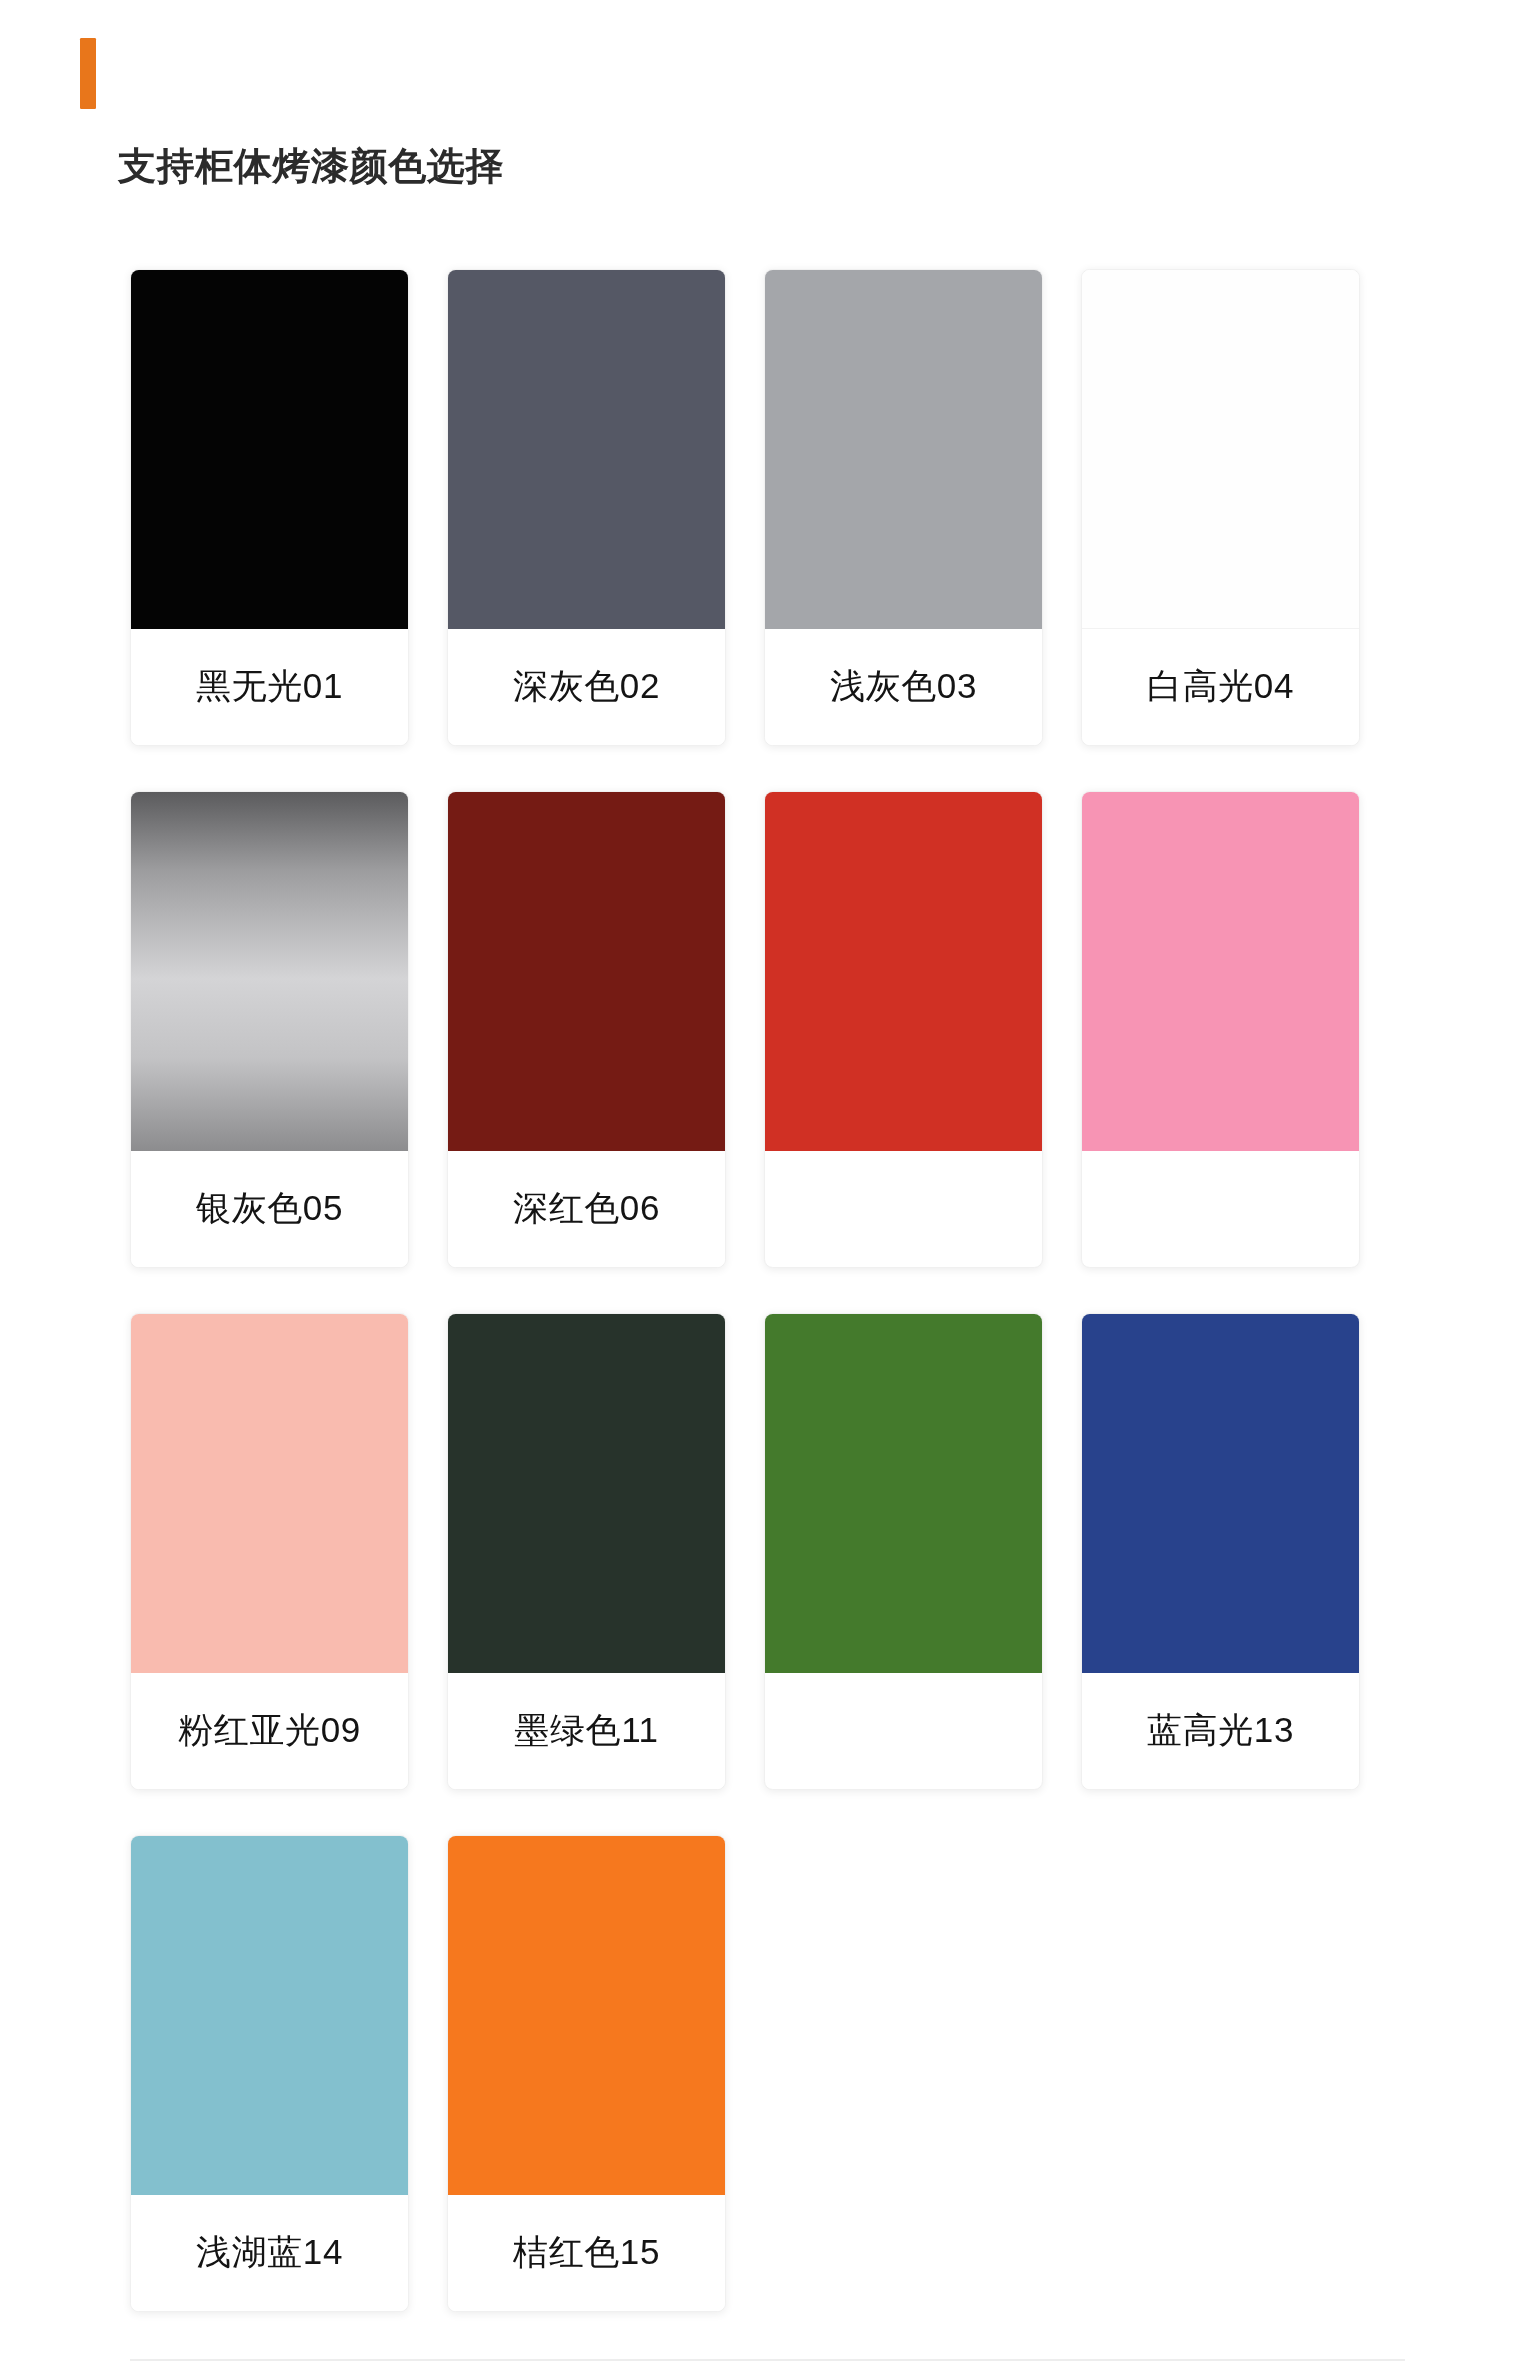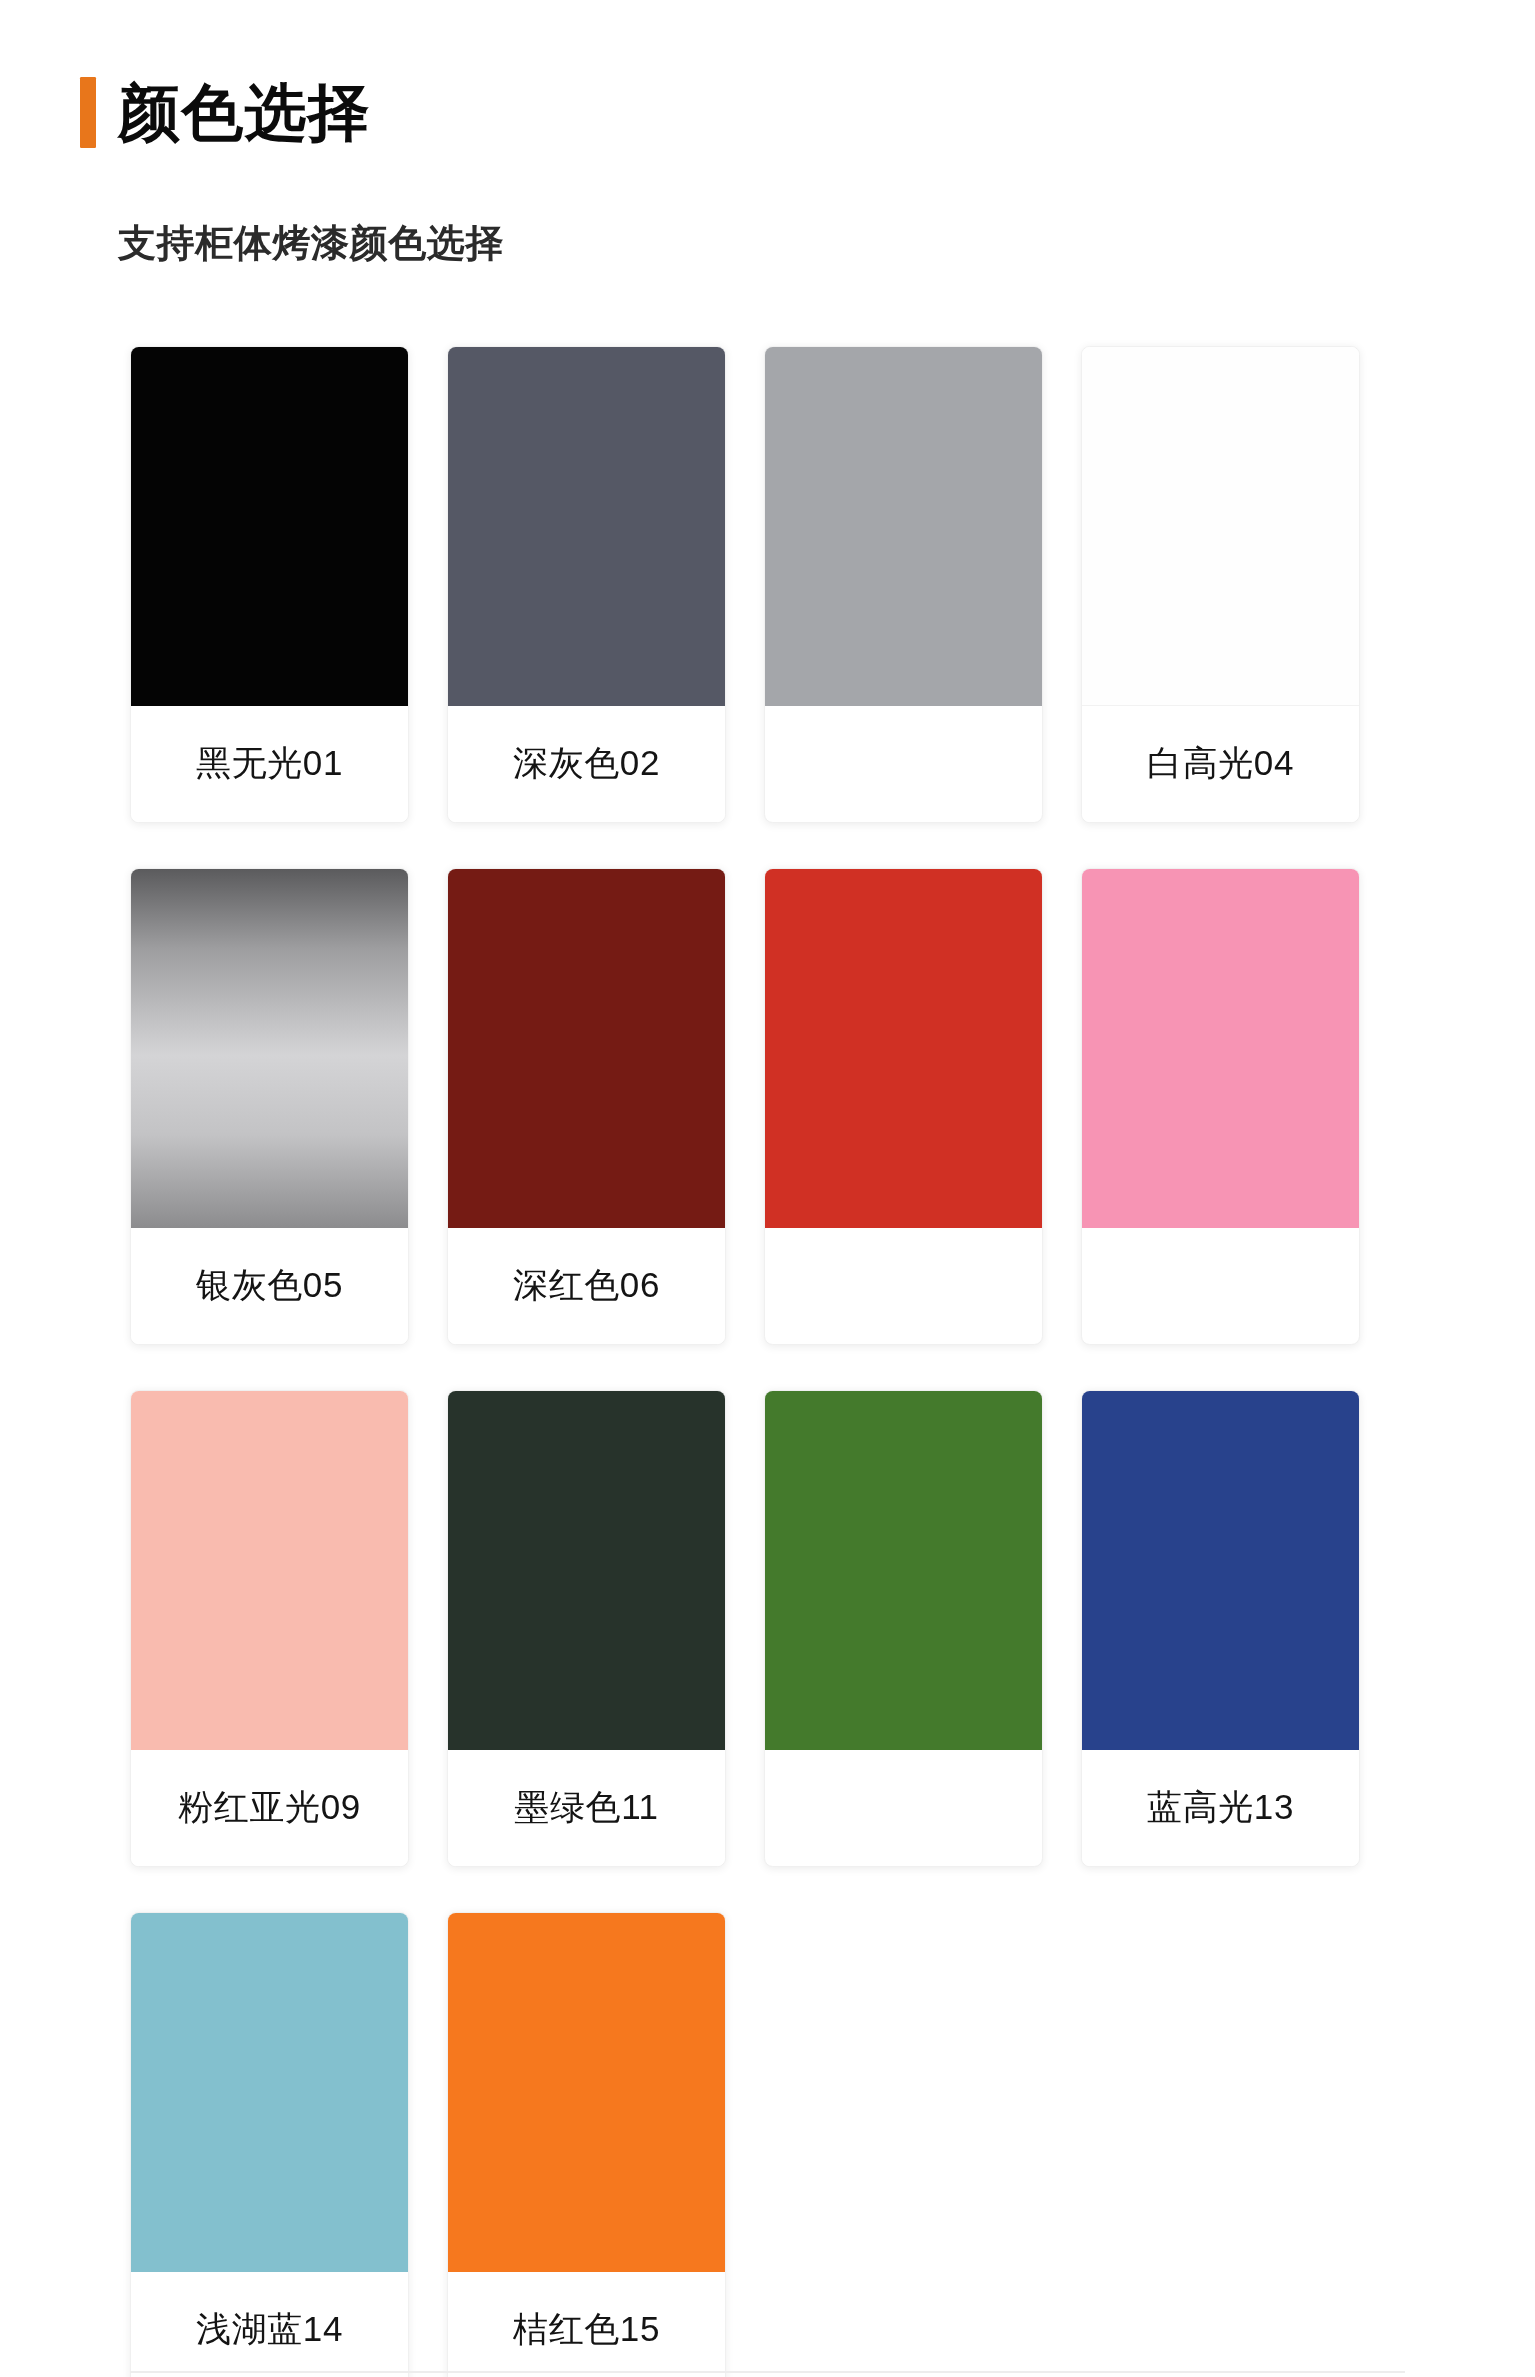--- a/index.html
+++ b/index.html
@@ -118,36 +118,36 @@
   }
 </style>
 </head>
 <body>
 
 <div class="page">
 
   <div class="header">
     <div class="title-row">
       <span class="accent-bar" style="background: rgb(232, 118, 27);"></span>
-      <h1 class="page-title">颜色选择</h1>
     </div>
     <div class="page-subtitle">支持柜体烤漆颜色选择</div>
   </div>
 
   <div class="swatch-grid">
       <div class="swatch-card">
         <div class="swatch-chip" style="background: rgb(4, 4, 4);"></div>
         <div class="swatch-label">黑无光01</div>
       </div>
       <div class="swatch-card">
         <div class="swatch-chip" style="background: rgb(85, 88, 101);"></div>
         <div class="swatch-label">深灰色02</div>
       </div>
       <div class="swatch-card">
         <div class="swatch-chip" style="background: rgb(164, 166, 170);"></div>
+        <div class="swatch-label">浅灰色03</div>
       </div>
       <div class="swatch-card">
         <div class="swatch-chip is-white" style="background: rgb(254, 254, 254);"></div>
         <div class="swatch-label">白高光04</div>
       </div>
       <div class="swatch-card">
         <div class="swatch-chip" style="background: linear-gradient(rgb(91, 91, 93) 0%, rgb(157, 157, 159) 22%, rgb(212, 212, 214) 52%, rgb(195, 195, 197) 74%, rgb(140, 140, 142) 100%);"></div>
         <div class="swatch-label">银灰色05</div>
       </div>
       <div class="swatch-card">

